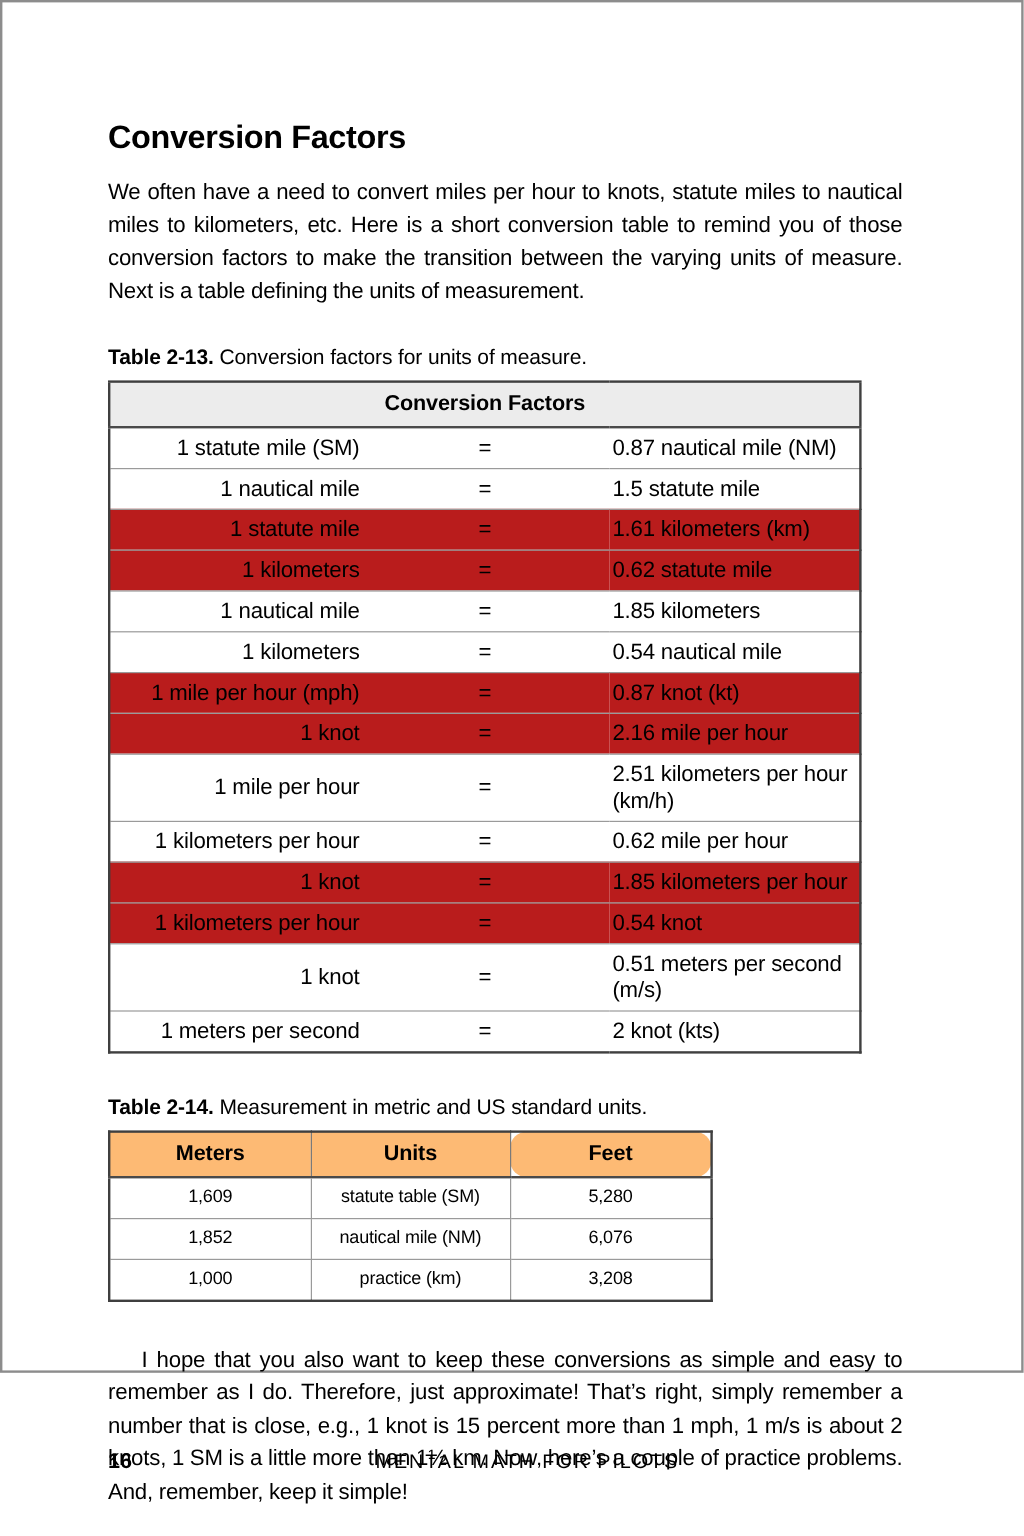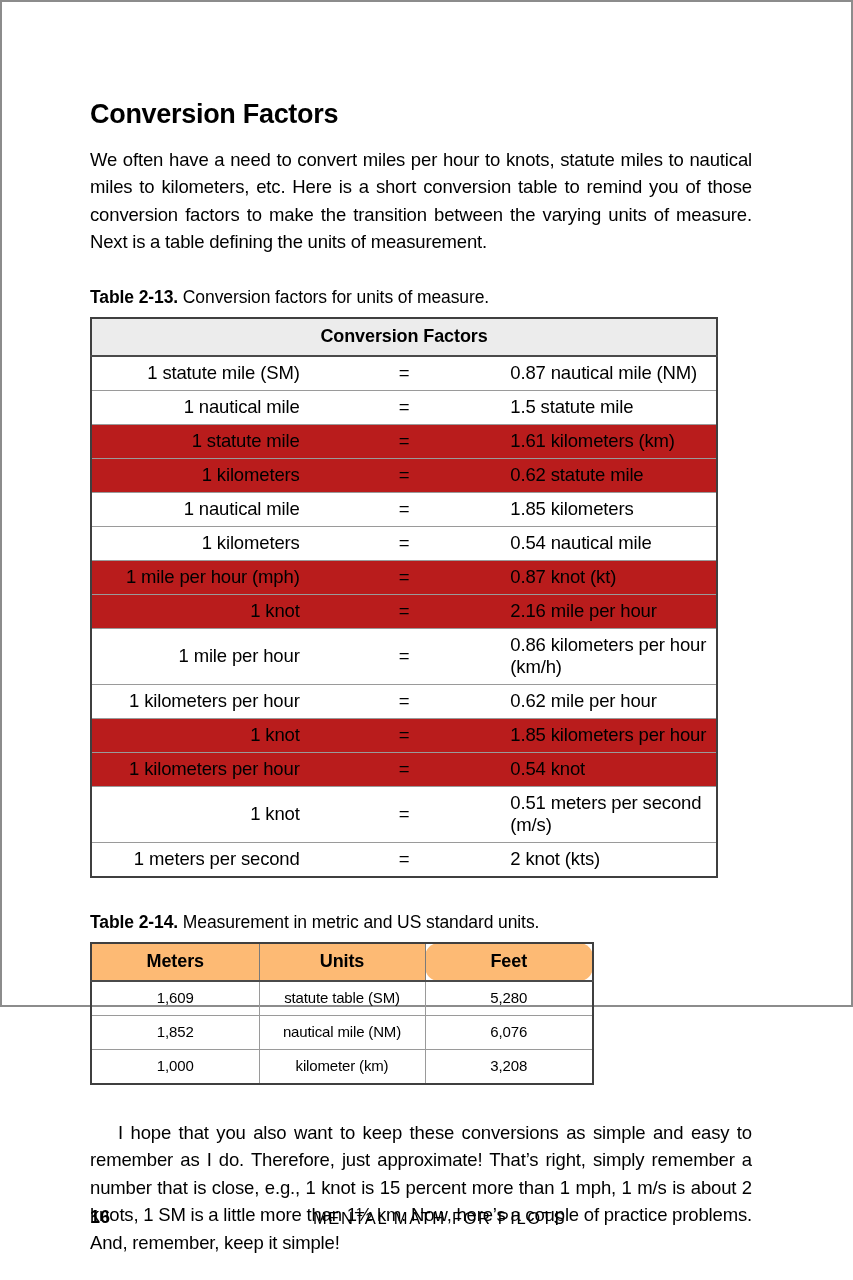--- a/index.html
+++ b/index.html
@@ -11,21 +11,21 @@
     width: 853px;
     height: 1280px;
     font-family: "Liberation Sans", sans-serif;
     color: #000000;
     overflow: hidden;
   }
   .page {
     position: relative;
     box-sizing: border-box;
     width: 853px;
-    height: 1007px;
+    height: 1144px;
     background: #ffffff;
     border: 2px solid #8c8c8c;
     padding: 0;
   }
   .content {
     position: absolute;
     left: 88px;
     top: 0;
     width: 660px;
   }
@@ -248,21 +248,21 @@
             <td class="c-to">0.87 knot (kt)</td>
           </tr>
           <tr class="shaded">
             <td class="c-from">1 knot</td>
             <td class="c-eq">=</td>
             <td class="c-to">2.16 mile per hour</td>
           </tr>
           <tr>
             <td class="c-from">1 mile per hour</td>
             <td class="c-eq">=</td>
-            <td class="c-to">0.86 kilometers per hour (km/h)</td>
+            <td class="c-to">2.51 kilometers per hour (km/h)</td>
           </tr>
           <tr>
             <td class="c-from">1 kilometers per hour</td>
             <td class="c-eq">=</td>
             <td class="c-to">0.62 mile per hour</td>
           </tr>
           <tr class="shaded">
             <td class="c-from">1 knot</td>
             <td class="c-eq">=</td>
             <td class="c-to">1.85 kilometers per hour</td>
@@ -313,21 +313,21 @@
             <td>statute table (SM)</td>
             <td>5,280</td>
           </tr>
           <tr>
             <td>1,852</td>
             <td>nautical mile (NM)</td>
             <td>6,076</td>
           </tr>
           <tr>
             <td>1,000</td>
-            <td>kilometer (km)</td>
+            <td>practice (km)</td>
             <td>3,208</td>
           </tr>
         </tbody>
     </table>
 
     <div class="sp-close"></div>
 
     <p class="body-par closing-par">I hope that you also want to keep these conversions as simple and easy to remember as I do. Therefore, just approximate! That’s right, simply remember a number that is close, e.g., 1 knot is 15 percent more than 1 mph, 1 m/s is about 2 knots, 1 SM is a little more than 1½ km. Now, here’s a couple of practice problems. And, remember, keep it simple!</p>
 
   </div>

